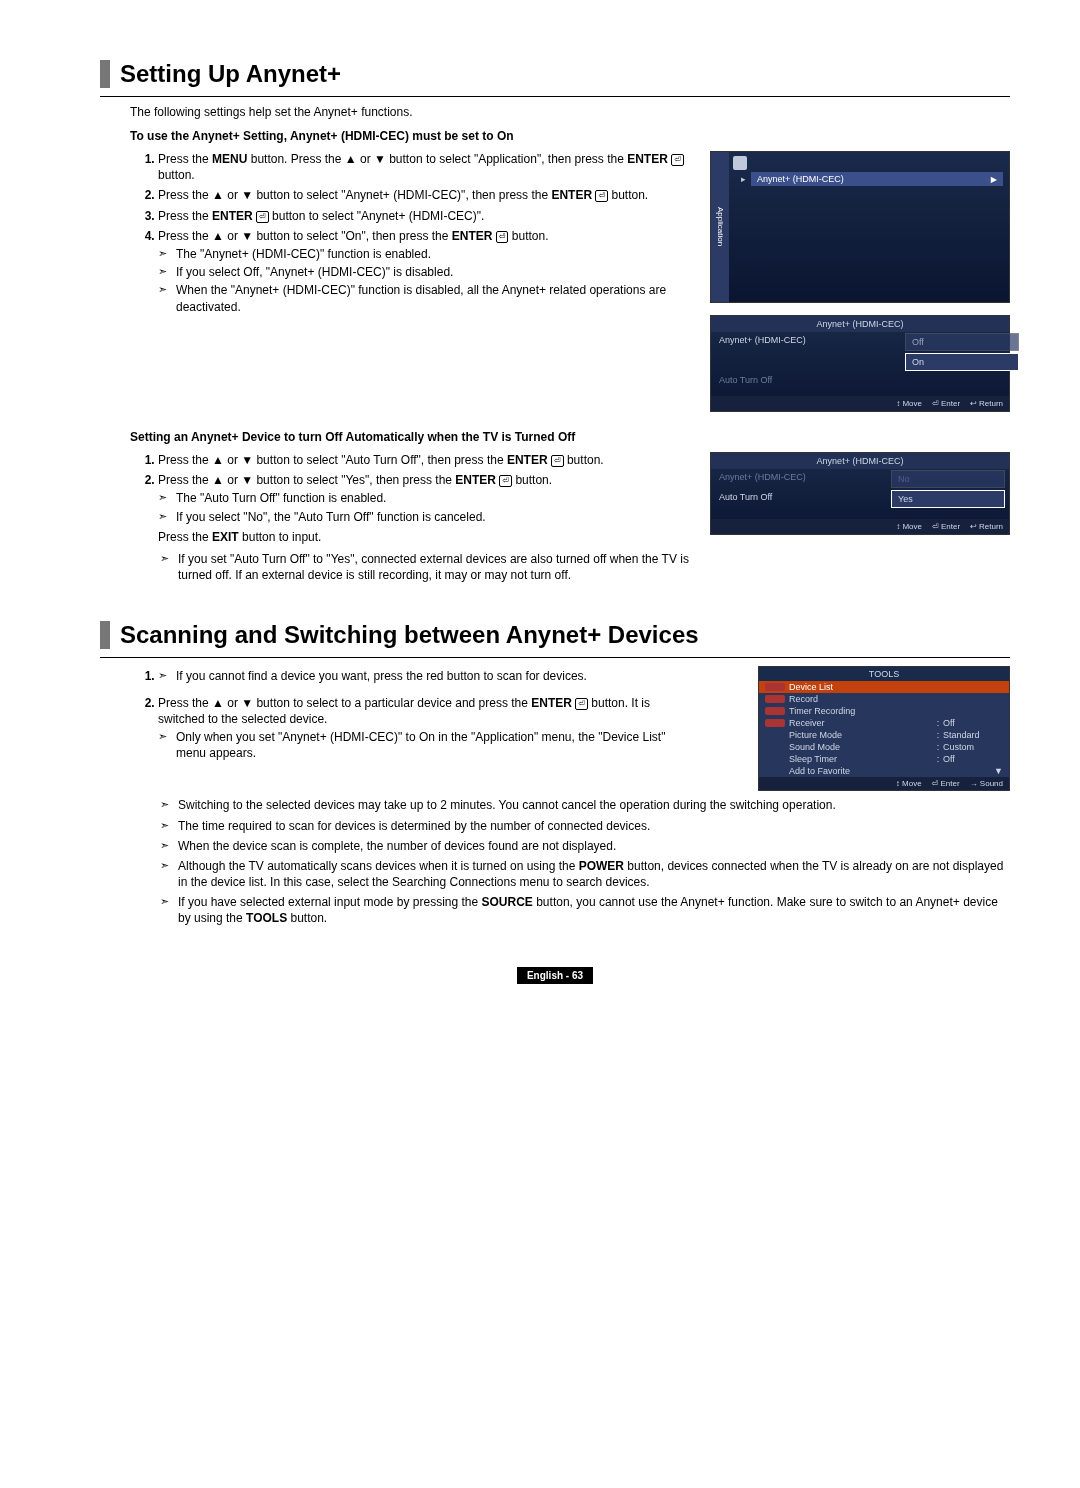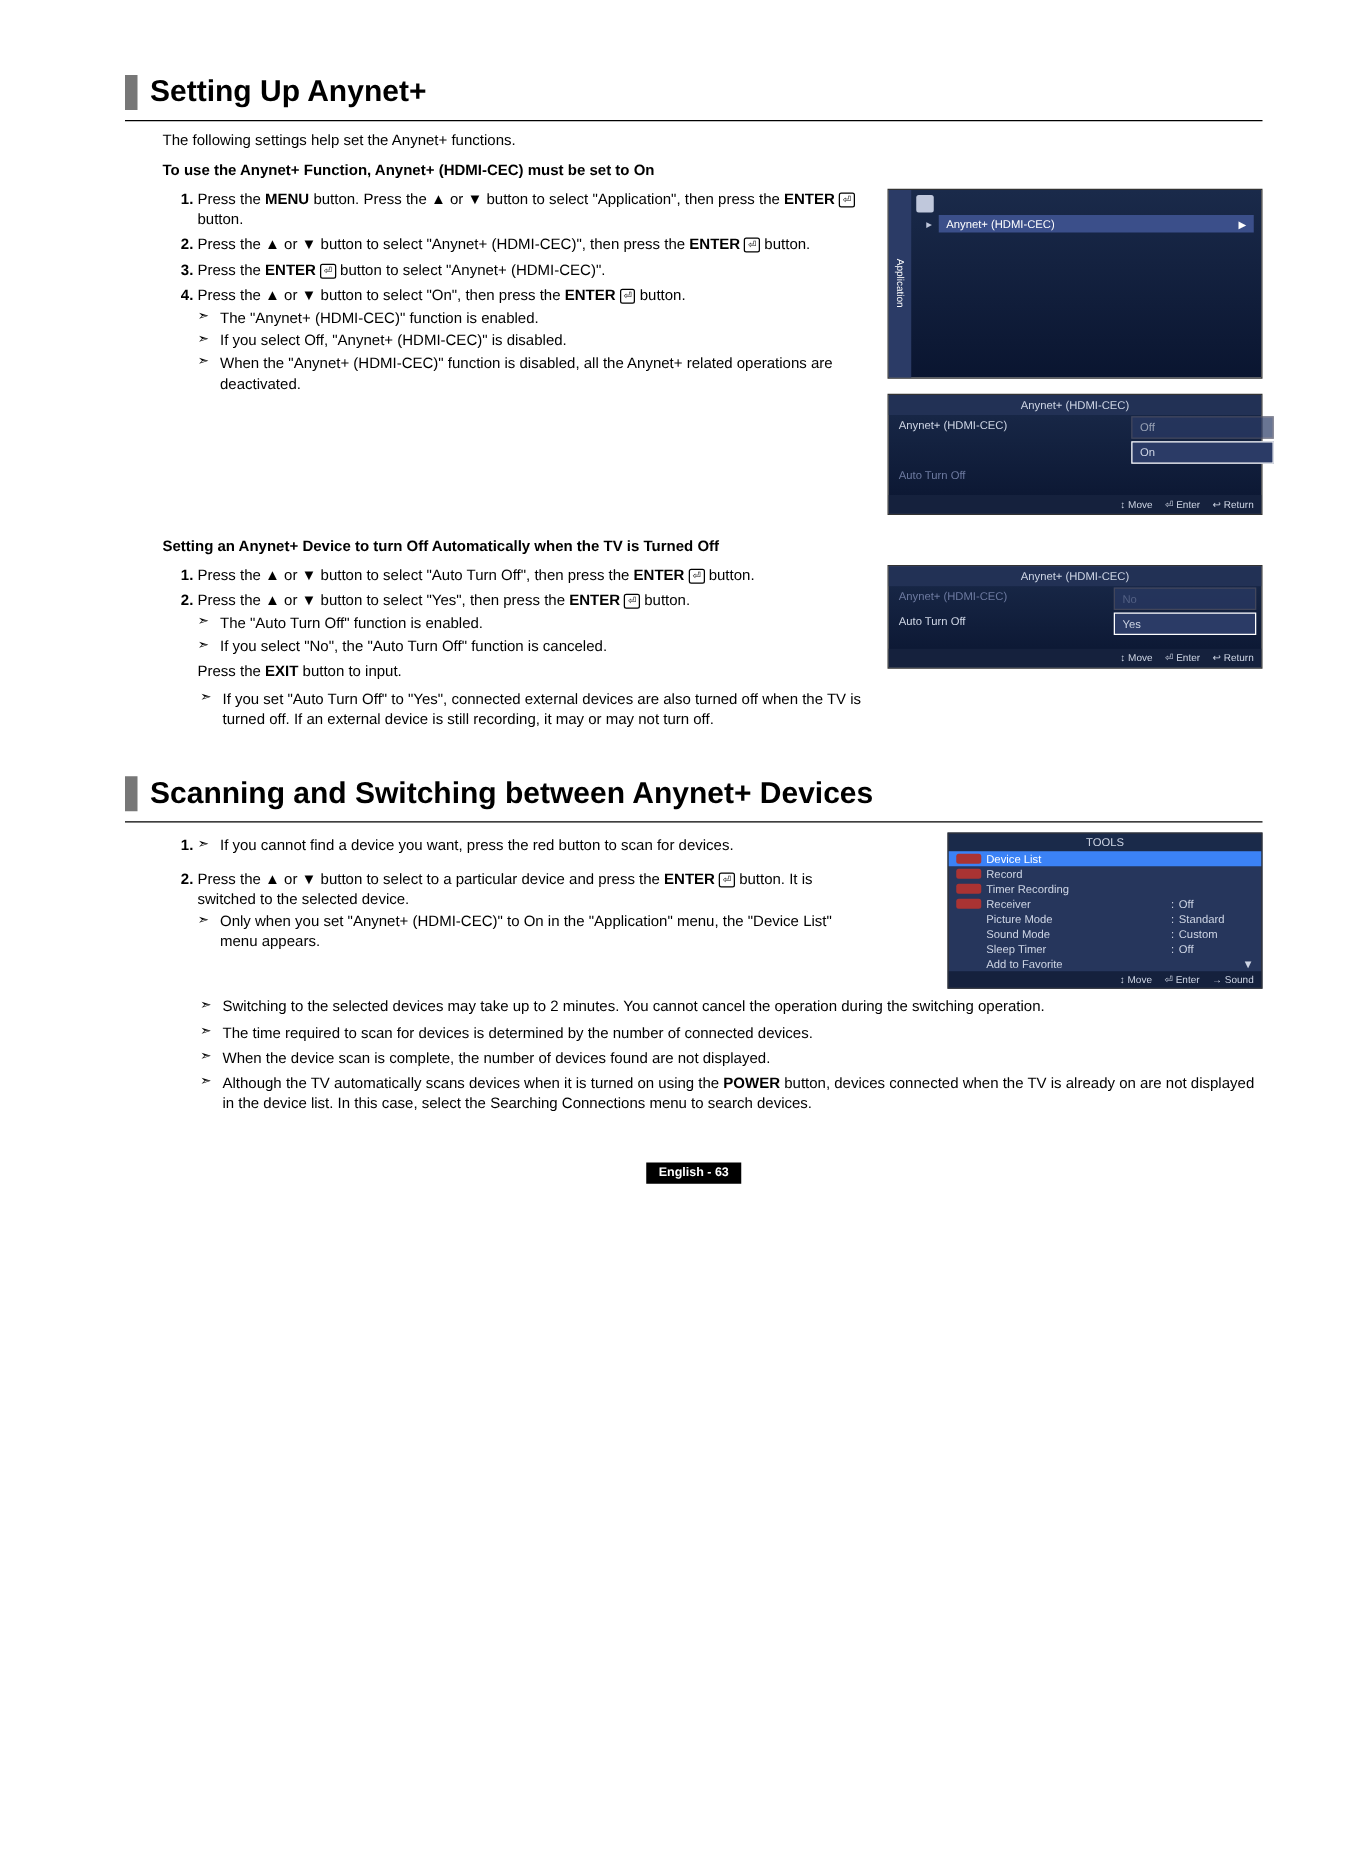--- a/index.html
+++ b/index.html
@@ -155,21 +155,21 @@
 
   .tools {
     background:#26365c; color:#cfd6e5; font-size:9px; border:1px solid #333;
     width: 250px; margin-left:auto;
   }
   .tools .titlebar { text-align:center; padding:2px 0; background:#1a2a4a; }
   .tools .trow { display:flex; padding:1px 6px; align-items:center; }
   .tools .trow .badge {
     width:20px; height:8px; background:#a33; border-radius:2px; margin-right:4px;
   }
-  .tools .trow.hl { background:#3b82f6; color:#fff; }
+  .tools .trow.hl { background:#c2410c; color:#fff; }
   .tools .trow .tl { flex:1; }
   .tools .trow .tv { width:60px; text-align:left; }
   .tools .trow .colon { width:10px; text-align:center; }
   .tools .foot {
     display:flex; justify-content:flex-end; gap:10px;
     padding:2px 6px; background:#15213d; font-size:8px;
   }
 
   .section-gap { height: 34px; }
 
@@ -184,21 +184,21 @@
     padding:3px 10px;
   }
 </style>
 </head>
 <body>
 
 <h1>Setting Up Anynet+</h1>
 <hr class="head">
 <p class="intro">The following settings help set the Anynet+ functions.</p>
 
-<p class="subtitle">To use the Anynet+ Function, Anynet+ (HDMI-CEC) must be set to On</p>
+<p class="subtitle">To use the Anynet+ Setting, Anynet+ (HDMI-CEC) must be set to On</p>
 
 <div class="cols">
   <div class="left">
     <ol class="steps">
       <li><span class="body"><span>Press the </span><span class="bold">MENU</span><span> button. Press the ▲ or ▼ button to select "Application", then press the </span><span class="bold">ENTER</span> <span class="enter-ic">⏎</span><span> button.</span></span></li>
       <li><span class="body"><span>Press the ▲ or ▼ button to select "Anynet+ (HDMI-CEC)", then press the </span><span class="bold">ENTER</span> <span class="enter-ic">⏎</span><span> button.</span></span></li>
       <li><span class="body"><span>Press the </span><span class="bold">ENTER</span> <span class="enter-ic">⏎</span><span> button to select "Anynet+ (HDMI-CEC)".</span></span></li>
       <li><span class="body"><span>Press the ▲ or ▼ button to select "On", then press the </span><span class="bold">ENTER</span> <span class="enter-ic">⏎</span><span> button.</span></span>
         <ul class="bullets">
           <li>The "Anynet+ (HDMI-CEC)" function is enabled.</li>
@@ -350,17 +350,18 @@
       </div>
     </div>
   </div>
 </div>
 
 <ul class="topbullets">
   <li>Switching to the selected devices may take up to 2 minutes. You cannot cancel the operation during the switching operation.</li>
   <li>The time required to scan for devices is determined by the number of connected devices.</li>
   <li>When the device scan is complete, the number of devices found are not displayed.</li>
   <li><span>Although the TV automatically scans devices when it is turned on using the </span><span class="bold">POWER</span><span> button, devices connected when the TV is already on are not displayed in the device list. In this case, select the Searching Connections menu to search devices.</span></li>
+  <li><span>If you have selected external input mode by pressing the </span><span class="bold">SOURCE</span><span> button, you cannot use the Anynet+ function. Make sure to switch to an Anynet+ device by using the </span><span class="bold">TOOLS</span><span> button.</span></li>
 </ul>
 
 <div class="pagefoot">
   <span class="pill">English - 63</span>
 </div>
 
 </body></html>

